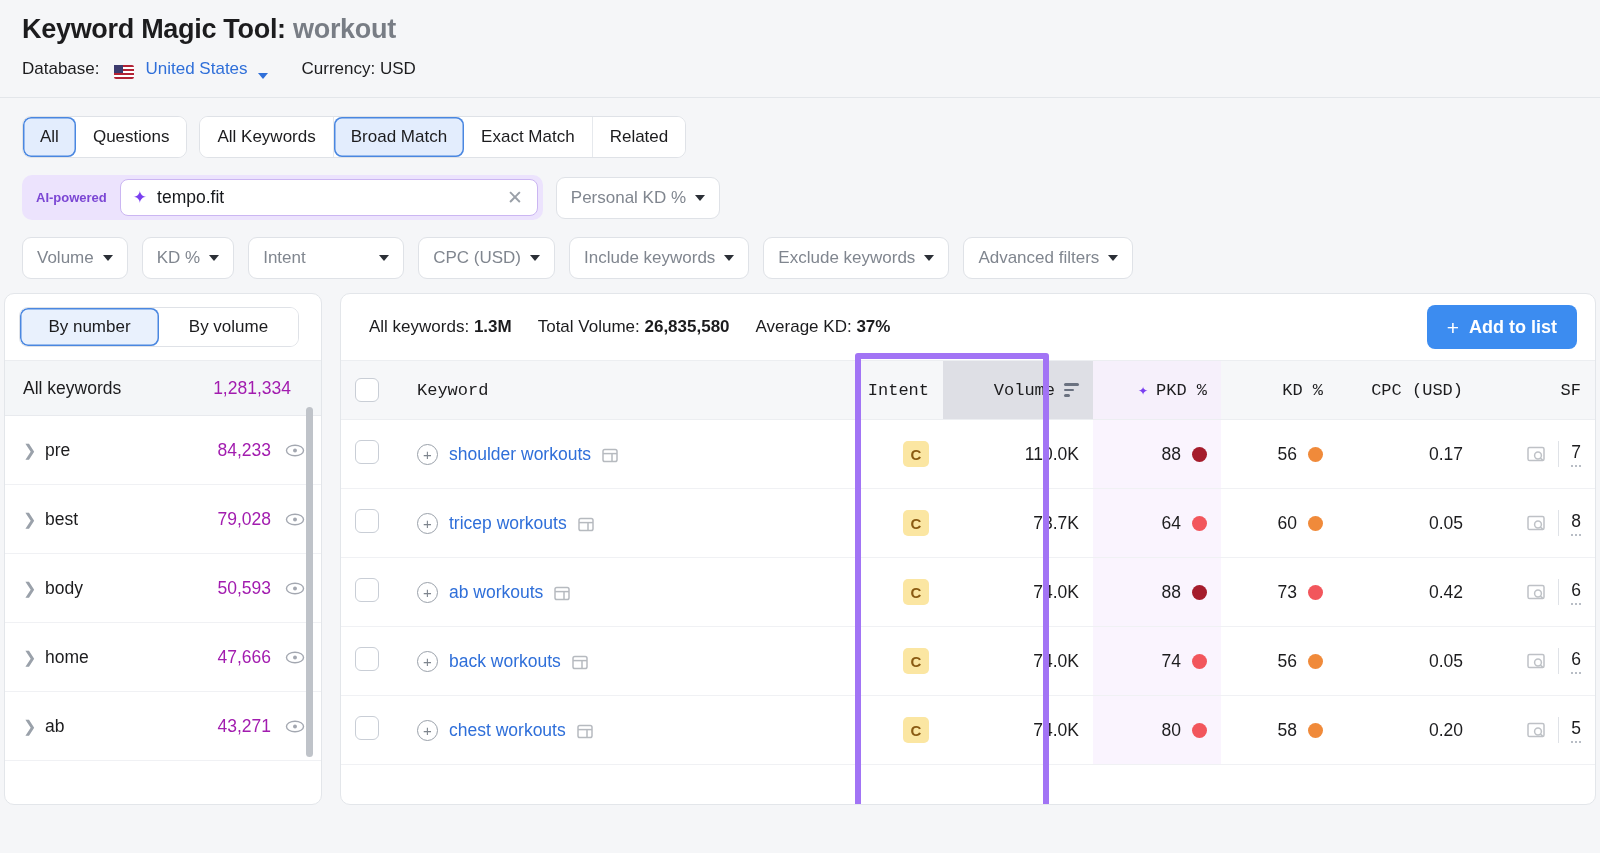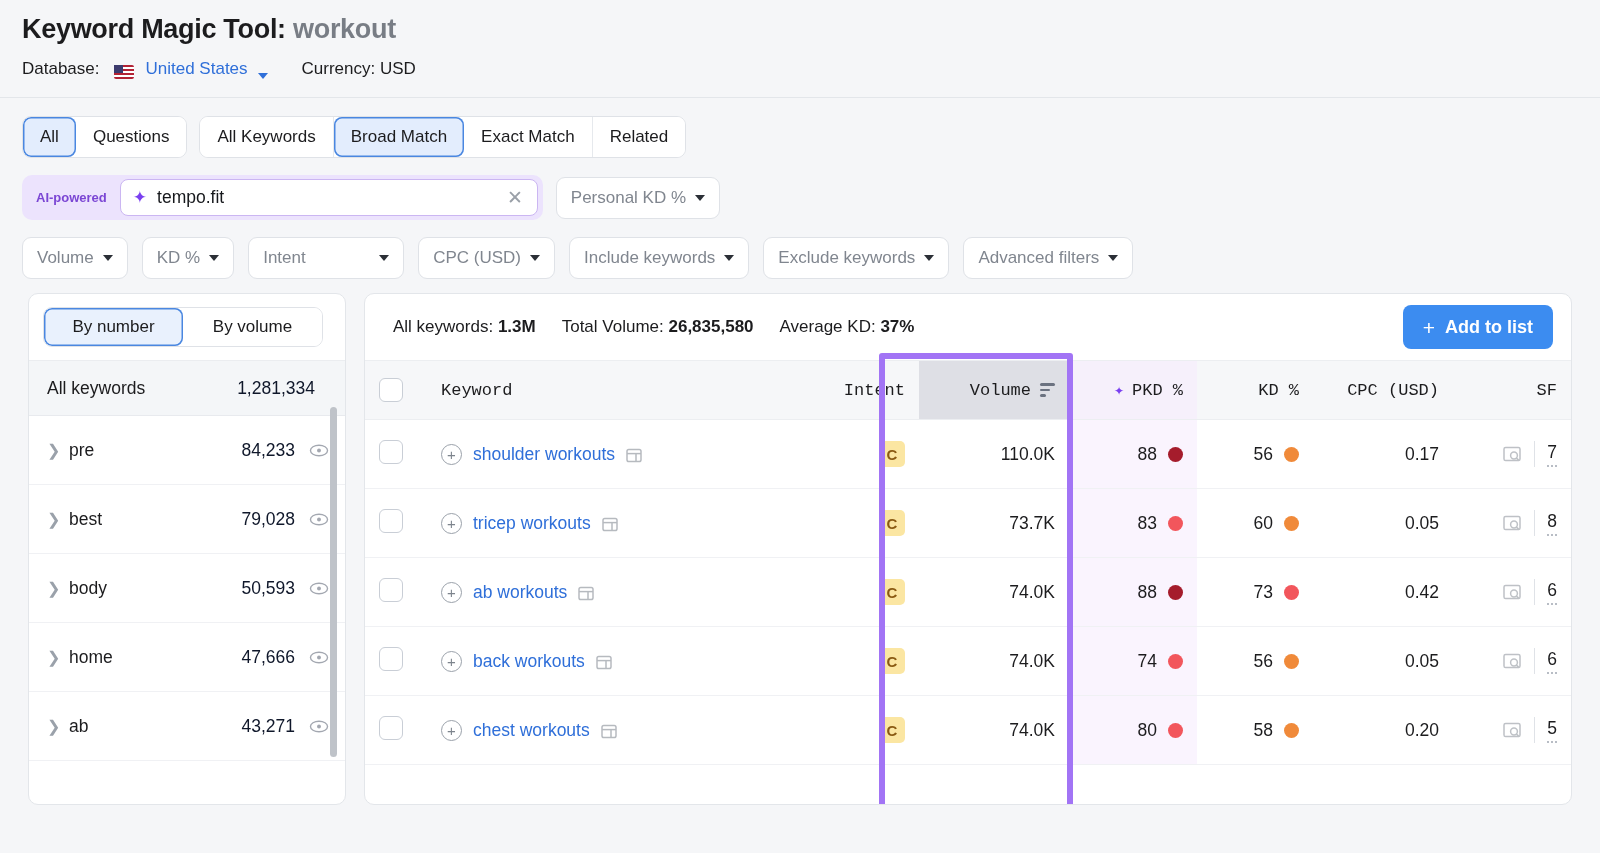--- a/index.html
+++ b/index.html
@@ -76,40 +76,40 @@
   .toggle-wrap { display:flex; align-items:center; gap:13px; margin-left:6px; }
   .toggle { width:49px; height:28px; border-radius:14px; background:#3c8cf0; position:relative; cursor:pointer; }
   .toggle .knob { position:absolute; top:3px; right:3px; width:22px; height:22px; border-radius:50%; background:#fff; }
   .toggle-label { font-size:17.5px; color:#1c1c1e; }
 
   .frow { display:flex; align-items:center; gap:14px; margin-top:17px; }
   .frow .pill .lbl { min-width: 0; }
   .pill.wide-gap { justify-content:space-between; }
 
   
-  .body { display:flex; gap:18px; padding: 0 28px; align-items:flex-start; }
+  .body { display:flex; gap:18px; padding: 0 4px; align-items:flex-start; }
 
   
   .sidebar {
     width: 318px; background:#fff; border:1px solid #e3e6ea; border-radius:10px;
     overflow:hidden; height: 512px;
   }
   .sb-head { padding:13px 14px; border-bottom:1px solid #ebedf0; }
   .sb-seg { display:flex; border:1px solid #dfe2e7; border-radius:9px; overflow:hidden; height:40px; width: 280px;}
   .sb-seg .sbtn { flex:1; display:flex; align-items:center; justify-content:center; font-size:17px; cursor:pointer; background:#fff;}
   .sb-seg .sbtn.active { background:#e9f1fd; box-shadow: inset 0 0 0 1.5px #4a87e0; border-radius:8px; }
   .sb-list { position:relative; }
   .sb-row {
     display:flex; align-items:center; height:69px; padding:0 16px 0 18px;
     border-bottom:1px solid #f0f1f4; font-size:17.5px;
   }
   .sb-row.all { background:#f4f6f8; height:55px; border-bottom:1px solid #e8eaee;}
   .sb-chev { width:22px; color:#9aa1aa; font-size:16px; }
   .sb-name { flex:1; }
-  .sb-count { color:#0f172a; margin-right:14px;margin-left:47px; }
+  .sb-count { color:#a21caf; margin-right:14px;margin-left:47px; }
   .eye { width:20px; height:13px; position:relative; opacity:.62; }
   .eye svg { display:block; }
   .sb-scroll {
     position:absolute; right:8px; top:46px; width:7px; height:350px;
     background:#bfc3c9; border-radius:4px;
   }
 
   
   .tablepanel {
     flex:1; background:#fff; border:1px solid #e3e6ea; border-radius:10px;
@@ -457,21 +457,21 @@
                     <rect x="1" y="1.5" width="14" height="12" rx="1.8" fill="none" stroke="#8a9099" stroke-width="1.5"></rect>
                     <line x1="1" y1="5.6" x2="15" y2="5.6" stroke="#8a9099" stroke-width="1.5"></line>
                     <line x1="10" y1="5.6" x2="10" y2="13.5" stroke="#8a9099" stroke-width="1.5"></line>
                   </svg></span>
             </span>
           </td>
           <td><span class="badge-c">C</span></td>
           <td>73.7K</td>
           <td class="pkd-tint">
             <span class="numdot">
-                <span>83</span>
+                <span>64</span>
                 <span class="dot" style="background:#f2565c"></span>
               </span>
           </td>
           <td>
             <span class="numdot">
                 <span>60</span>
                 <span class="dot" style="background:#f08a3a"></span>
               </span>
           </td>
           <td>0.05</td>

